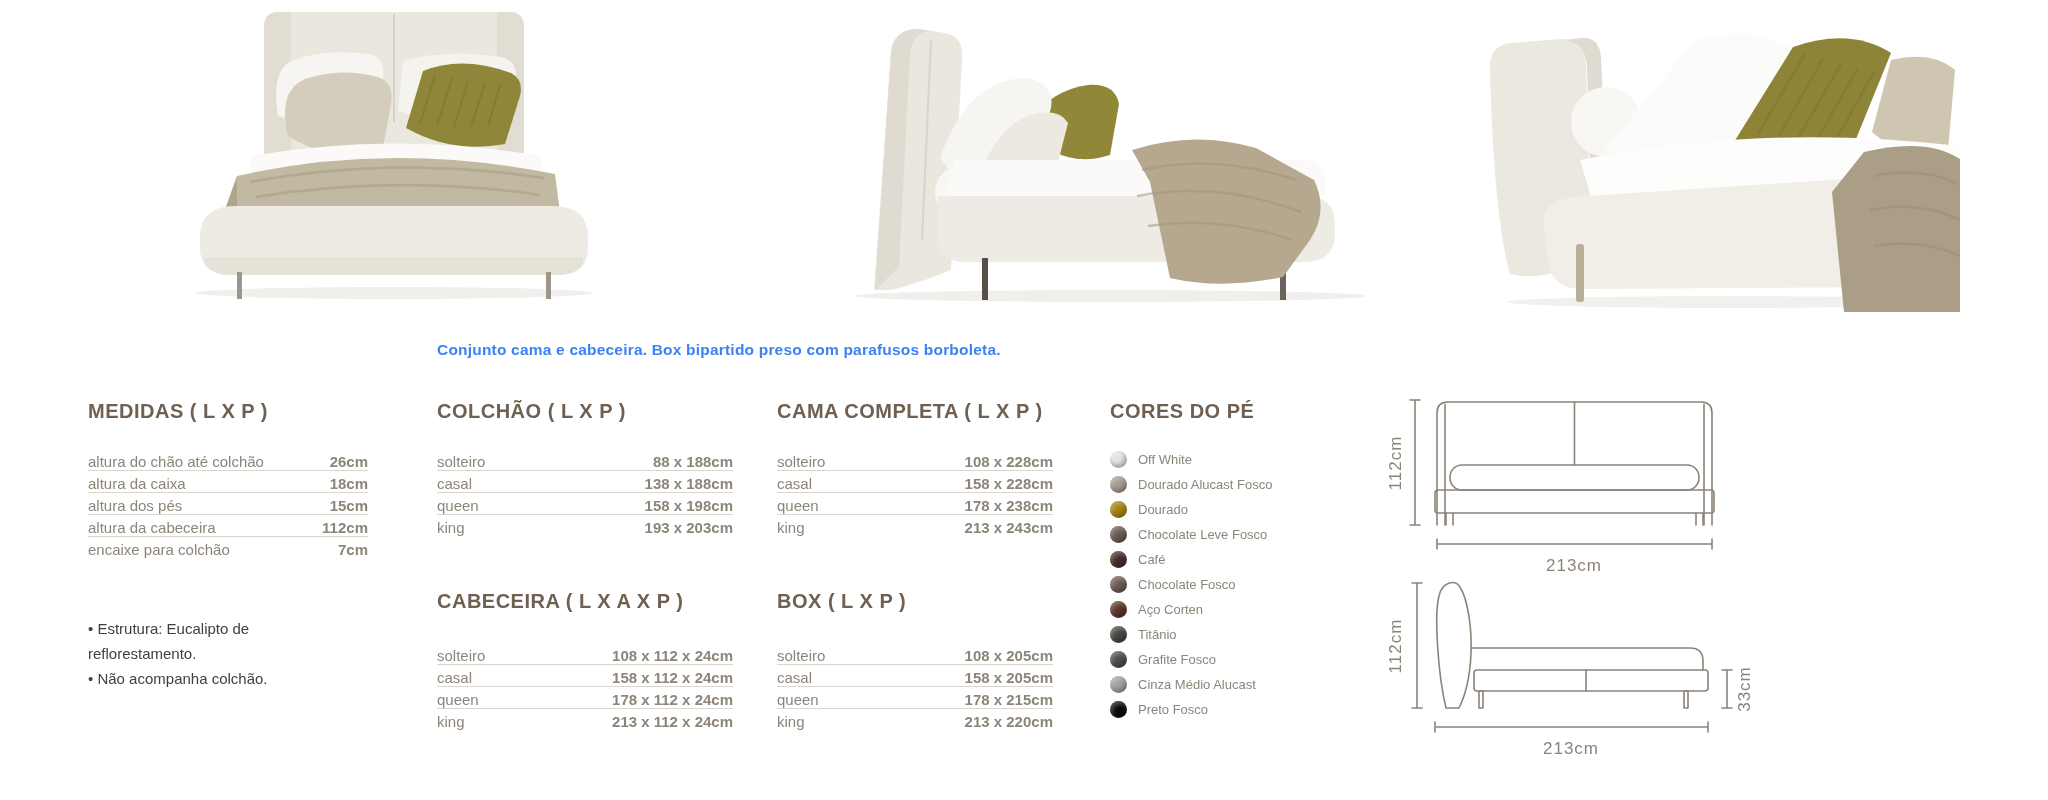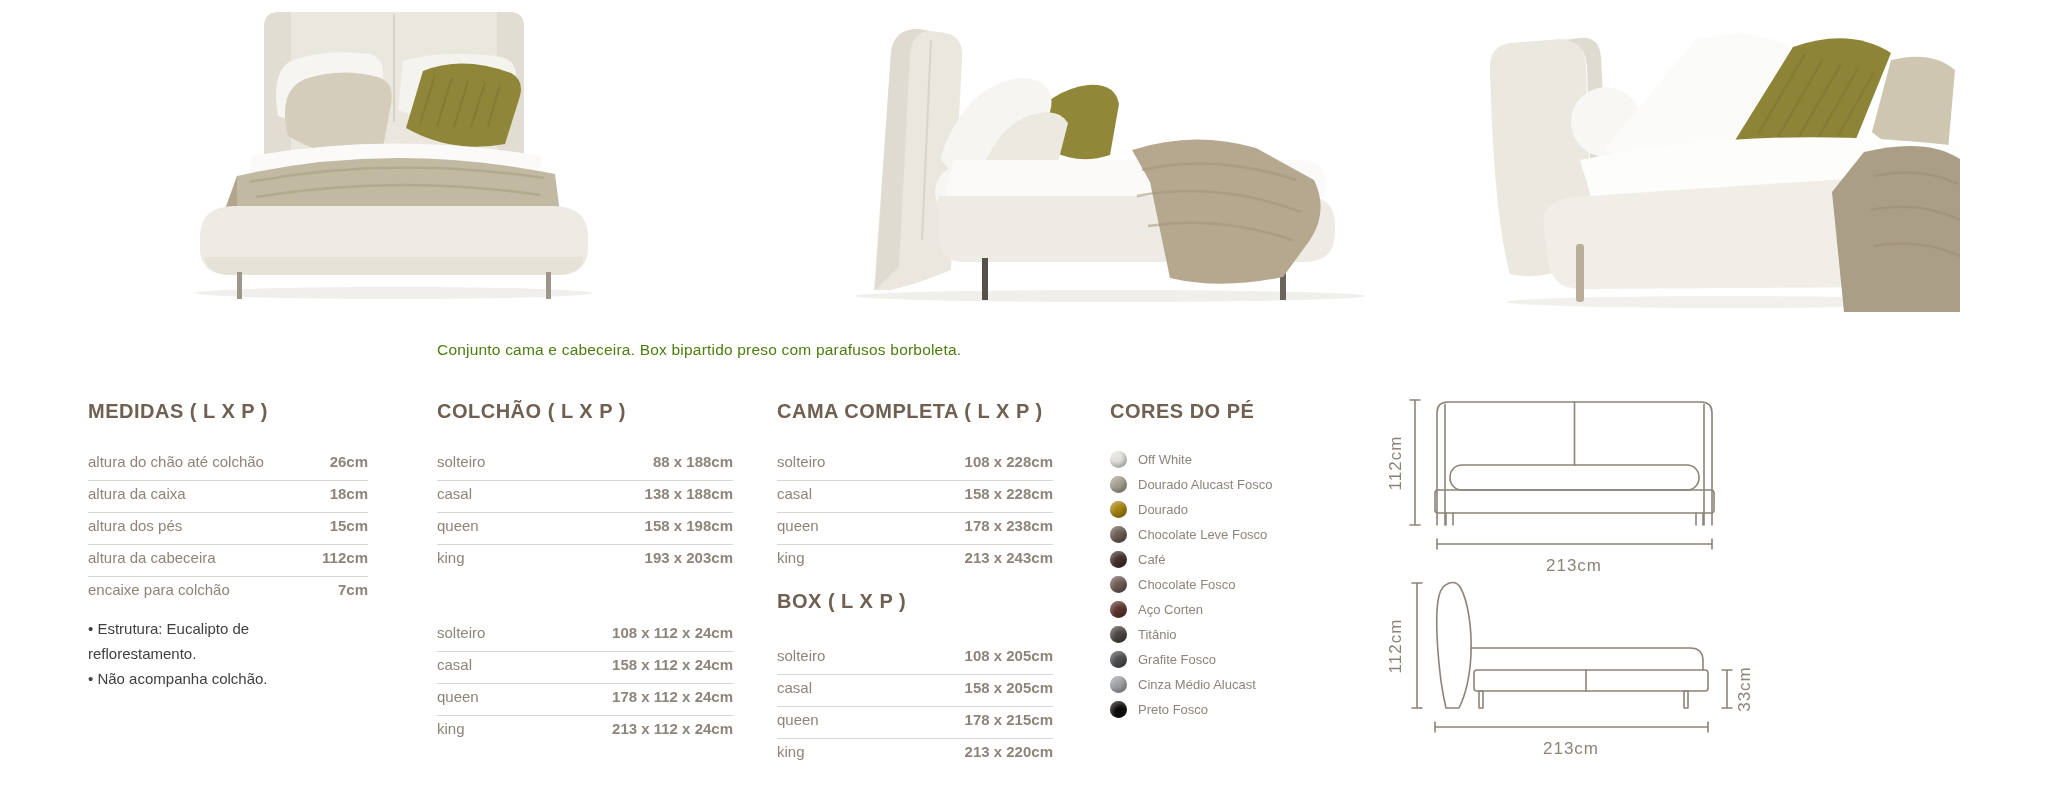--- a/index.html
+++ b/index.html
@@ -3,30 +3,30 @@
 <meta charset="utf-8">
 <style>
   html,body{margin:0;padding:0;background:#ffffff;}
   .canvas{
     position:relative;width:2048px;height:800px;background:#ffffff;overflow:hidden;
     font-family:"Liberation Sans","DejaVu Sans",sans-serif;
   }
   .abs{position:absolute;}
   
   .caption{
-    left:437px;top:341px;width:900px;font-size:15.5px;color:#4d7c0f;letter-spacing:.2px;
+    left:437px;top:341px;width:900px;font-size:15.5px;color:#3b82f6;letter-spacing:.2px;font-weight:bold;
   }
   
   .section-title{
     font-size:20px;font-weight:600;color:#6f6051;letter-spacing:.5px;margin:0;
   }
   .spec-table{margin-top:26px;}
   .spec-row{
     display:flex;justify-content:space-between;align-items:baseline;
-    padding:4px 0 10px;border-bottom:1px solid #d9d5cf;
+    padding:4px 0 0;border-bottom:1px solid #d9d5cf;
     font-size:15px;color:#8d857a;
   }
   .spec-row:last-child{border-bottom:none;}
   .spec-label{white-space:nowrap;}
   .spec-value{white-space:nowrap;text-align:right;font-weight:bold;}
   
   .char-list{margin-top:26px;width:272px;font-size:15px;color:#404040;line-height:25px;}
   
   .color-list{margin-top:28px;}
   .color-item{display:flex;align-items:center;gap:11px;margin-bottom:8px;height:17px;}
@@ -151,20 +151,21 @@
         <span class="spec-value">158 x 198cm</span>
       </div>
       <div class="spec-row">
         <span class="spec-label">king</span>
         <span class="spec-value">193 x 203cm</span>
       </div>
     </div>
   </div>
 
   <div class="abs" style="left:437px;top:590px;width:296px">
+    <h3 class="section-title">CABECEIRA ( L X A X P )</h3>
     <div class="spec-table" style="margin-top:30px">
       <div class="spec-row">
         <span class="spec-label">solteiro</span>
         <span class="spec-value">108 x 112 x 24cm</span>
       </div>
       <div class="spec-row">
         <span class="spec-label">casal</span>
         <span class="spec-value">158 x 112 x 24cm</span>
       </div>
       <div class="spec-row">

